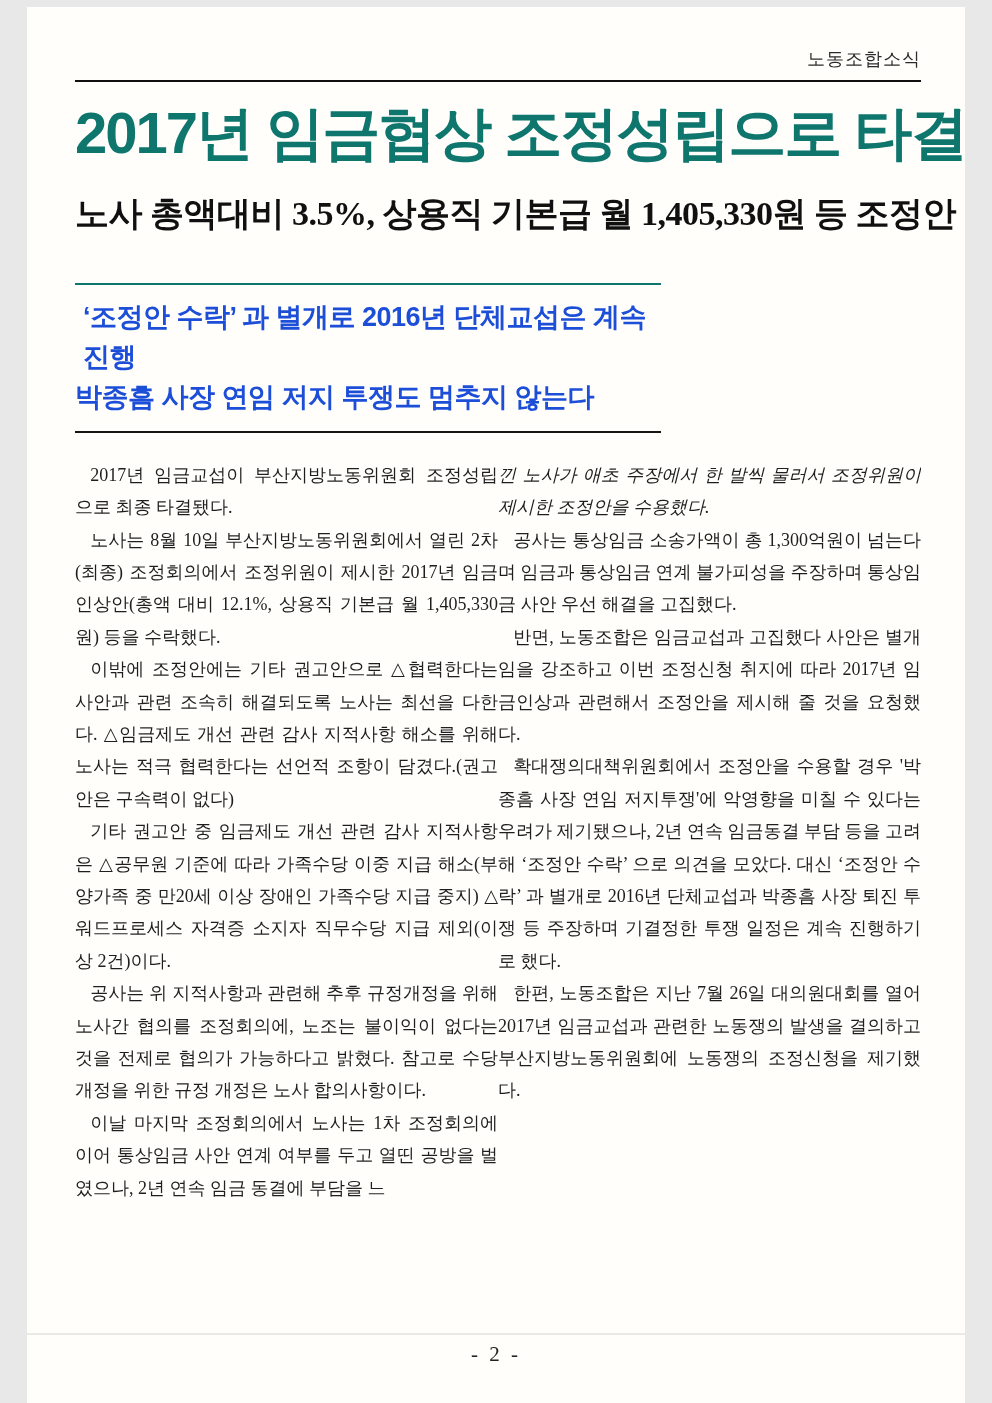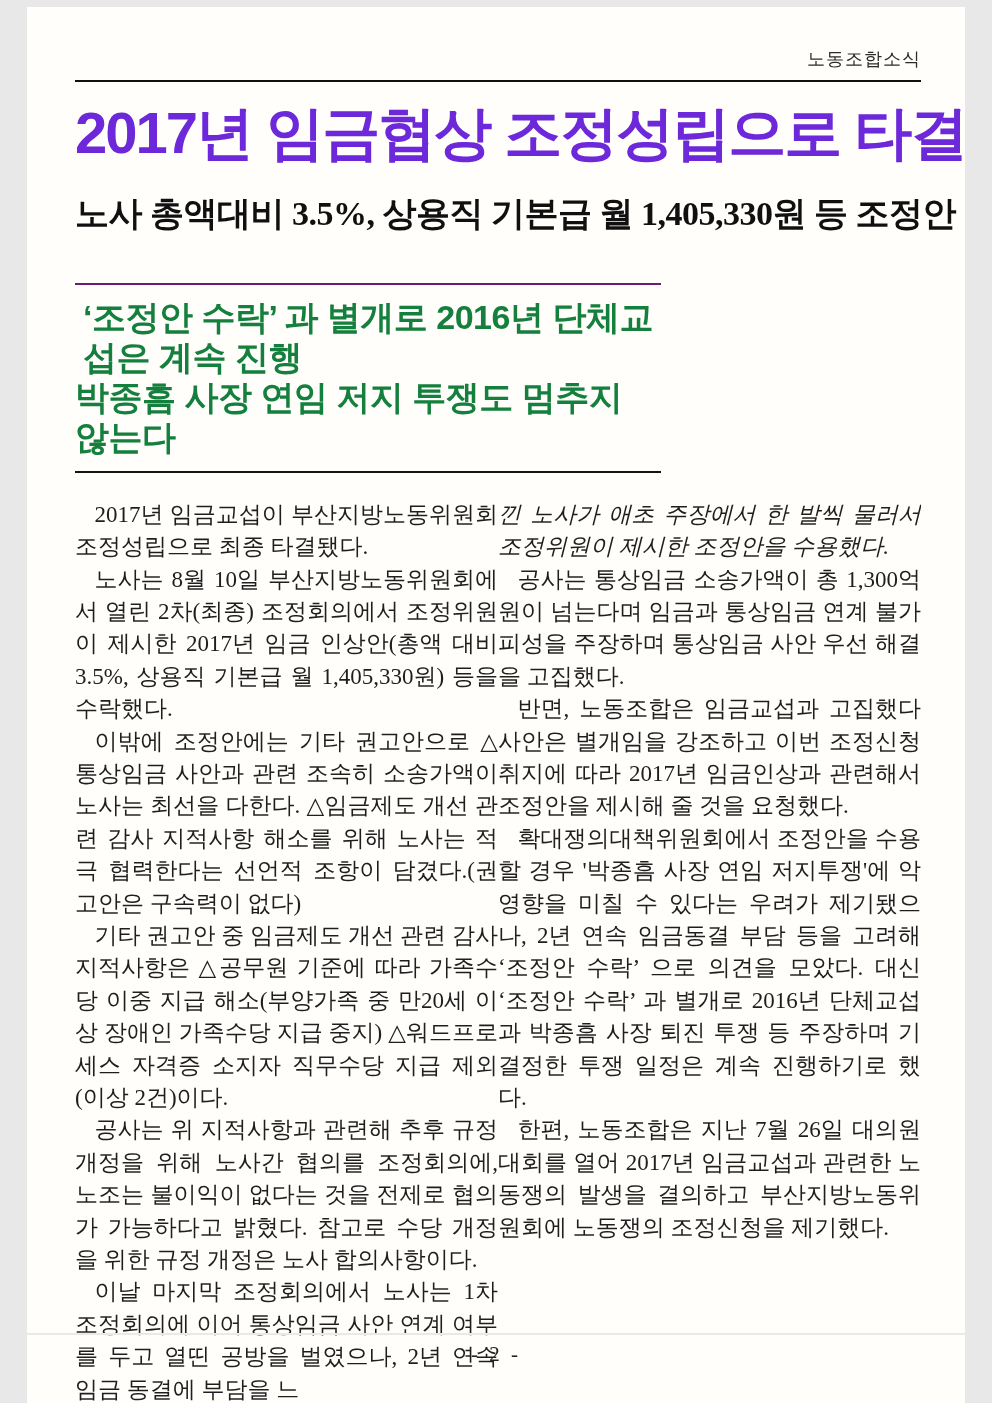--- a/index.html
+++ b/index.html
@@ -27,53 +27,53 @@
     margin:9px 0 0 0;
   }
 
   .headline {
     margin:18px 0 0 0;
     font-family:"Liberation Sans","DejaVu Sans",sans-serif;
     font-weight:900;
     font-size:58px;
     line-height:1.15;
     letter-spacing:-2px;
-    color:#6d28d9;
+    color:#0f766e;
     white-space:nowrap;
   }
   .subheadline {
     margin-top:24px;
     font-weight:bold;
     font-size:34px;
     letter-spacing:-0.5px;
     color:#101010;
     white-space:nowrap;
   }
 
   .highlight-box {
     margin-top:46px;
     width:586px;
-    border-top:2px solid #701a75;
+    border-top:2px solid #0f766e;
     border-bottom:2px solid #141414;
     padding:12px 0 14px 0;
     font-family:"Liberation Sans","DejaVu Sans",sans-serif;
-    font-size:34px;
+    font-size:27px;
     font-weight:600;
     line-height:40px;
     letter-spacing:-0.5px;
-    color:#15803d;
+    color:#1d4ed8;
   }
   .highlight-box .line1 { padding-left:8px; }
 
   .article {
     margin-top:26px;
     display:flex;
     height:944px;
     overflow:hidden;
-    font-size:23px;
+    font-size:18px;
     line-height:32.4px;
     text-align:justify;
     color:#1e1e1e;
   }
   .article .col { flex:1; min-width:0; }
   p.para { margin:0; text-indent:0.85em; }
   p.para.no-indent { text-indent:0;font-style:italic; }
 
   .footer { position:absolute; left:0; right:0; top:1326px; }
   .footer-rule { border:0; border-top:2px solid #eae9e3; margin:0; }
@@ -99,22 +99,22 @@
     <div class="subheadline">노사 총액대비 3.5%, 상용직 기본급 월 1,405,330원 등 조정안 수락</div>
 
     <div class="highlight-box">
       <div class="line1">‘조정안 수락’ 과 별개로 2016년 단체교섭은 계속 진행</div>
       <div class="line2">박종흠 사장 연임 저지 투쟁도 멈추지 않는다</div>
     </div>
 
     <div class="article">
       <div class="col">
           <p class="para">2017년 임금교섭이 부산지방노동위원회 조정성립으로 최종 타결됐다.</p>
-          <p class="para">노사는 8월 10일 부산지방노동위원회에서 열린 2차(최종) 조정회의에서 조정위원이 제시한 2017년 임금 인상안(총액 대비 3.5%, 상용직 기본급 월 1,405,330원) 등을 수락했다.</p>
-          <p class="para">이밖에 조정안에는 기타 권고안으로 △통상임금 사안과 관련 조속히 소송가액이 노사는 최선을 다한다. △임금제도 개선 관련 감사 지적사항 해소를 위해 노사는 적극 협력한다는 선언적 조항이 담겼다.(권고안은 구속력이 없다)</p>
+          <p class="para">노사는 8월 10일 부산지방노동위원회에서 열린 2차(최종) 조정회의에서 조정위원이 제시한 2017년 임금 인상안(총액 대비 12.1%, 상용직 기본급 월 1,405,330원) 등을 수락했다.</p>
+          <p class="para">이밖에 조정안에는 기타 권고안으로 △협력한다는 사안과 관련 조속히 해결되도록 노사는 최선을 다한다. △임금제도 개선 관련 감사 지적사항 해소를 위해 노사는 적극 협력한다는 선언적 조항이 담겼다.(권고안은 구속력이 없다)</p>
           <p class="para">기타 권고안 중 임금제도 개선 관련 감사 지적사항은 △공무원 기준에 따라 가족수당 이중 지급 해소(부양가족 중 만20세 이상 장애인 가족수당 지급 중지) △워드프로세스 자격증 소지자 직무수당 지급 제외(이상 2건)이다.</p>
           <p class="para">공사는 위 지적사항과 관련해 추후 규정개정을 위해 노사간 협의를 조정회의에, 노조는 불이익이 없다는 것을 전제로 협의가 가능하다고 밝혔다. 참고로 수당 개정을 위한 규정 개정은 노사 합의사항이다.</p>
           <p class="para">이날 마지막 조정회의에서 노사는 1차 조정회의에 이어 통상임금 사안 연계 여부를 두고 열띤 공방을 벌였으나, 2년 연속 임금 동결에 부담을 느</p>
         </div>
       <div class="col">
           <p class="para no-indent">낀 노사가 애초 주장에서 한 발씩 물러서 조정위원이 제시한 조정안을 수용했다.</p>
           <p class="para">공사는 통상임금 소송가액이 총 1,300억원이 넘는다며 임금과 통상임금 연계 불가피성을 주장하며 통상임금 사안 우선 해결을 고집했다.</p>
           <p class="para">반면, 노동조합은 임금교섭과 고집했다 사안은 별개임을 강조하고 이번 조정신청 취지에 따라 2017년 임금인상과 관련해서 조정안을 제시해 줄 것을 요청했다.</p>
           <p class="para">확대쟁의대책위원회에서 조정안을 수용할 경우 '박종흠 사장 연임 저지투쟁'에 악영향을 미칠 수 있다는 우려가 제기됐으나, 2년 연속 임금동결 부담 등을 고려해 ‘조정안 수락’ 으로 의견을 모았다. 대신 ‘조정안 수락’ 과 별개로 2016년 단체교섭과 박종흠 사장 퇴진 투쟁 등 주장하며 기결정한 투쟁 일정은 계속 진행하기로 했다.</p>
           <p class="para">한편, 노동조합은 지난 7월 26일 대의원대회를 열어 2017년 임금교섭과 관련한 노동쟁의 발생을 결의하고 부산지방노동위원회에 노동쟁의 조정신청을 제기했다.</p>

